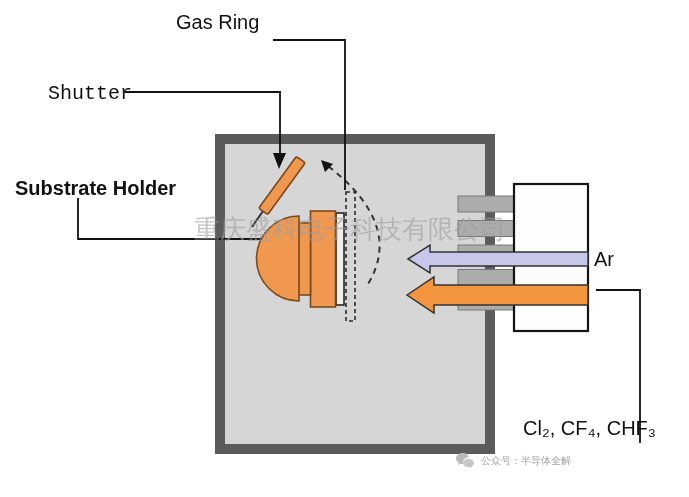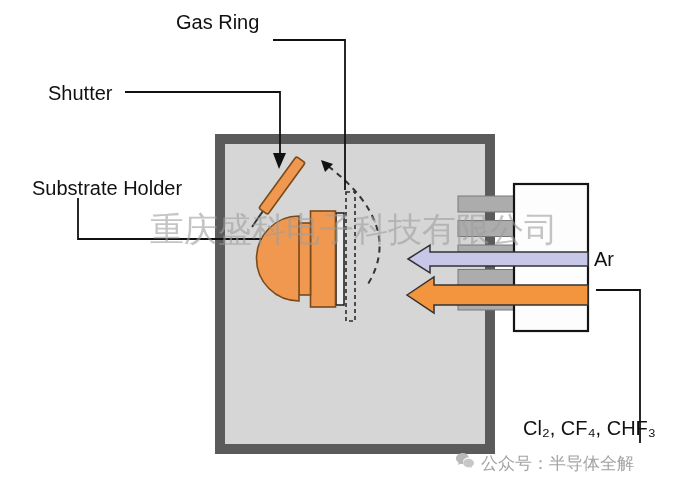--- a/index.html
+++ b/index.html
@@ -17,24 +17,24 @@
   .leader    { fill:none; stroke:#111; stroke-width:1.8; }
   .arrhead   { fill:#111; stroke:none; }
   .dashed-arc{ fill:none; stroke:#333; stroke-width:2; stroke-dasharray:6 5; }
   .gasring   { fill:none; stroke:#2b2b2b; stroke-width:1.6; stroke-dasharray:4 3; }
   .plate     { fill:#ededed; stroke:#1a1a1a; stroke-width:1.5; }
   .pivot     { stroke:#333; stroke-width:2; }
 
   
   .label { position:absolute; color:#111; font-size:20px; line-height:27px; white-space:nowrap; }
   .watermark { position:absolute; left:150px; top:214px; width:400px; text-align:center;
-               color:var(--watermark-color,#9e9e9e); opacity:.6; font-size:34px; line-height:31px;
+               color:var(--watermark-color,#9e9e9e); opacity:.6; font-size:26px; line-height:31px;
                pointer-events:none; white-space:nowrap; }
-  .footer { position:absolute; left:455px; top:452px; display:flex; align-items:flex-start; gap:6px;
-            color:var(--footer-color,#a3a3a3); font-size:17px; white-space:nowrap; }
+  .footer { position:absolute; left:455px; top:452px; display:flex; align-items:center; gap:6px;
+            color:var(--footer-color,#a3a3a3); font-size:10px; white-space:nowrap; }
 </style>
 </head>
 <body>
 
 <div class="canvas">
 
   <svg class="layer" width="689" height="497" viewBox="0 0 689 497">
 
     <rect class="chamber" x="220" y="139" width="270" height="310"></rect>
 
@@ -65,23 +65,23 @@
     <polygon class="arrhead" points="279,169 273,153 286,153"></polygon>
     <polyline class="leader" points="273,40 345,40 345,190"></polyline>
     <polyline class="leader" points="78,198 78,239 262,239"></polyline>
     <polyline class="leader" points="596,290 640,290 640,443"></polyline>
   </svg>
 
   <div class="label" style="left:176px; top:9px;">
     <div>Gas Ring</div>
   </div>
 
-  <div class="label" style="left:48px; top:80px;">Shutter</div>
+  <div class="label" style="left:48px; top:80px;font-family:Liberation Mono, monospace;">Shutter</div>
 
-  <div class="label" style="left:32px; top:175px;">Substrate Holder</div>
+  <div class="label" style="left:15px; top:175px;font-weight:bold;">Substrate Holder</div>
 
   <div class="label" style="left:594px; top:246px;text-align:center;">Ar</div>
 
   <div class="label" style="left:523px; top:415px;">Cl₂, CF₄, CHF₃</div>
 
   <div class="watermark">
     <div>重庆盛科电子科技有限公司</div>
   </div>
 
   <div class="footer">

